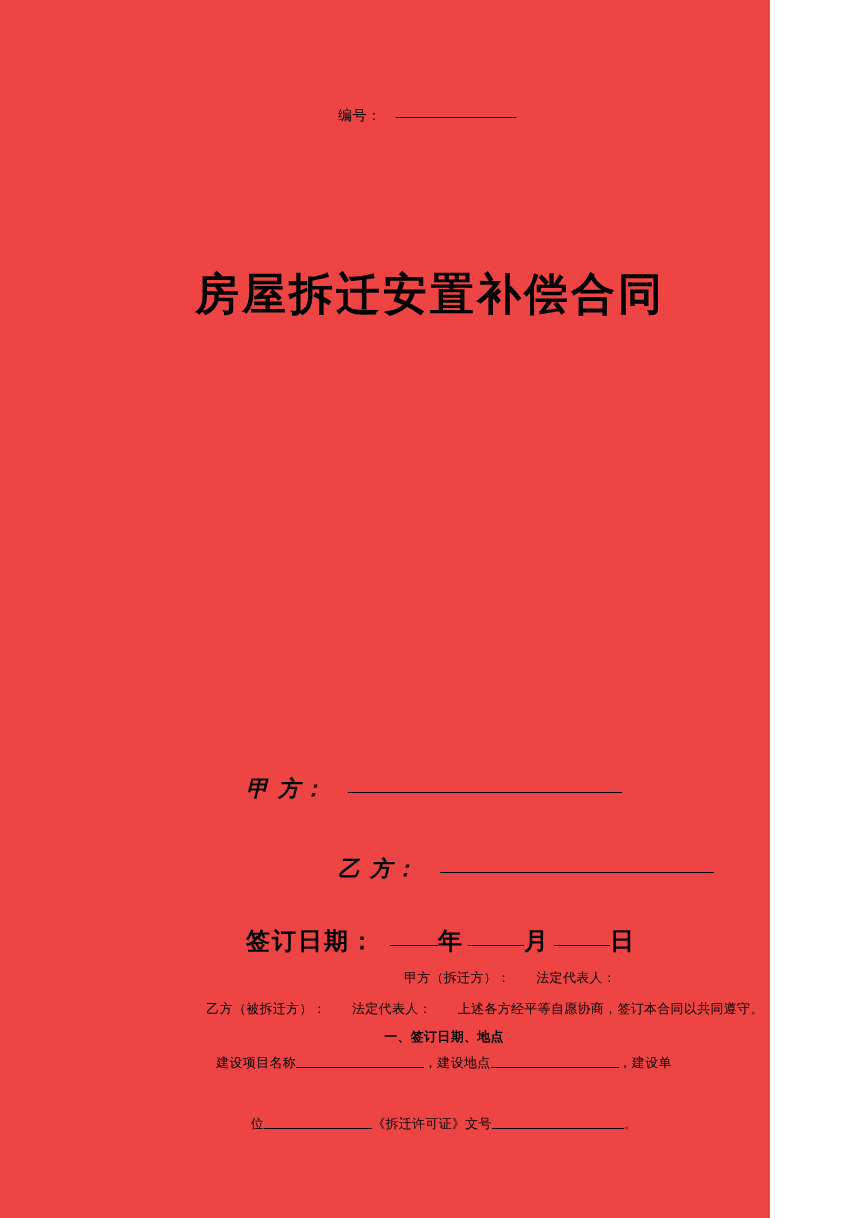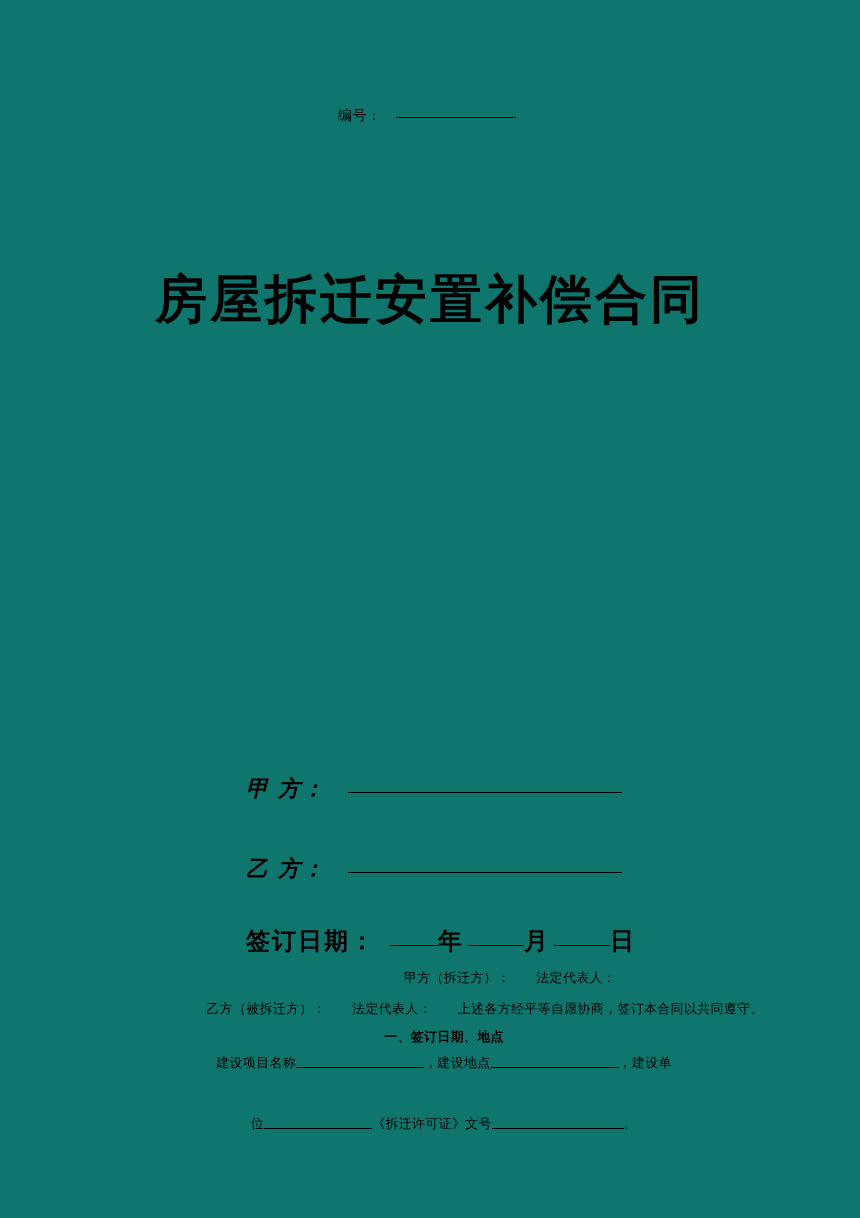--- a/index.html
+++ b/index.html
@@ -10,23 +10,23 @@
   body {
     width: 860px;
     height: 1218px;
     position: relative;
     font-family: "Liberation Sans", sans-serif;
     color: #000000;
     overflow: hidden;
   }
   .page {
     position: relative;
-    width: 860px;
+    width: 770px;
     height: 1218px;
-    background: #0f766e;
+    background: #ef4444;
   }
 
   
   .doc-number {
     position: absolute;
     top: 104px;
     left: 338px;
     font-size: 14px;
     letter-spacing: 0.5px;
     white-space: nowrap;
@@ -41,33 +41,33 @@
     height: 13px;
   }
 
   
   .doc-title {
     position: absolute;
     top: 265px;
     left: 0;
     width: 860px;
     text-align: center;
-    font-size: 52px;
+    font-size: 44px;
     font-weight: bold;
     letter-spacing: 3px;
   }
 
   
   .party-block {
     position: absolute;
     left: 246px;
     width: 560px;
   }
   .party-a { top: 772px; }
-  .party-b { top: 852px; }
+  .party-b { top: 852px; text-align: center; }
   .party-row {
     font-size: 22px;
     font-weight: bold;
     letter-spacing: 2px;
     white-space: nowrap;
     font-style: italic;
   }
   .party-row .ruled {
     display: inline-block;
     width: 274px;

